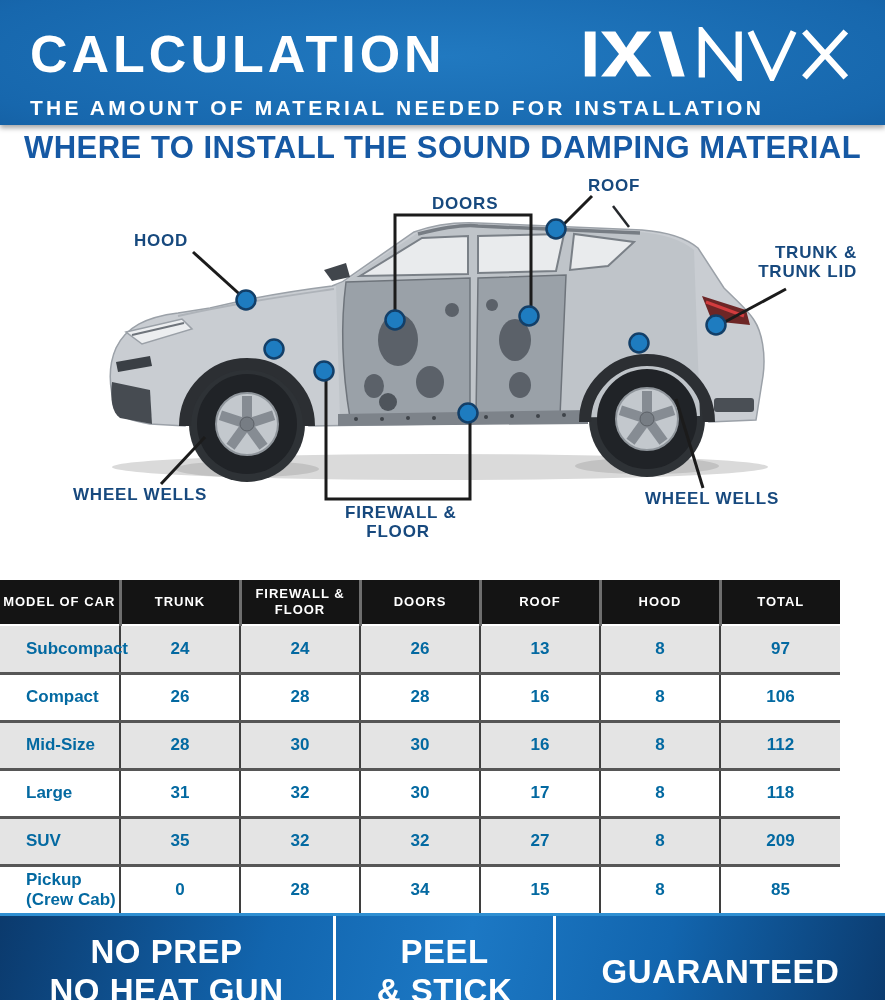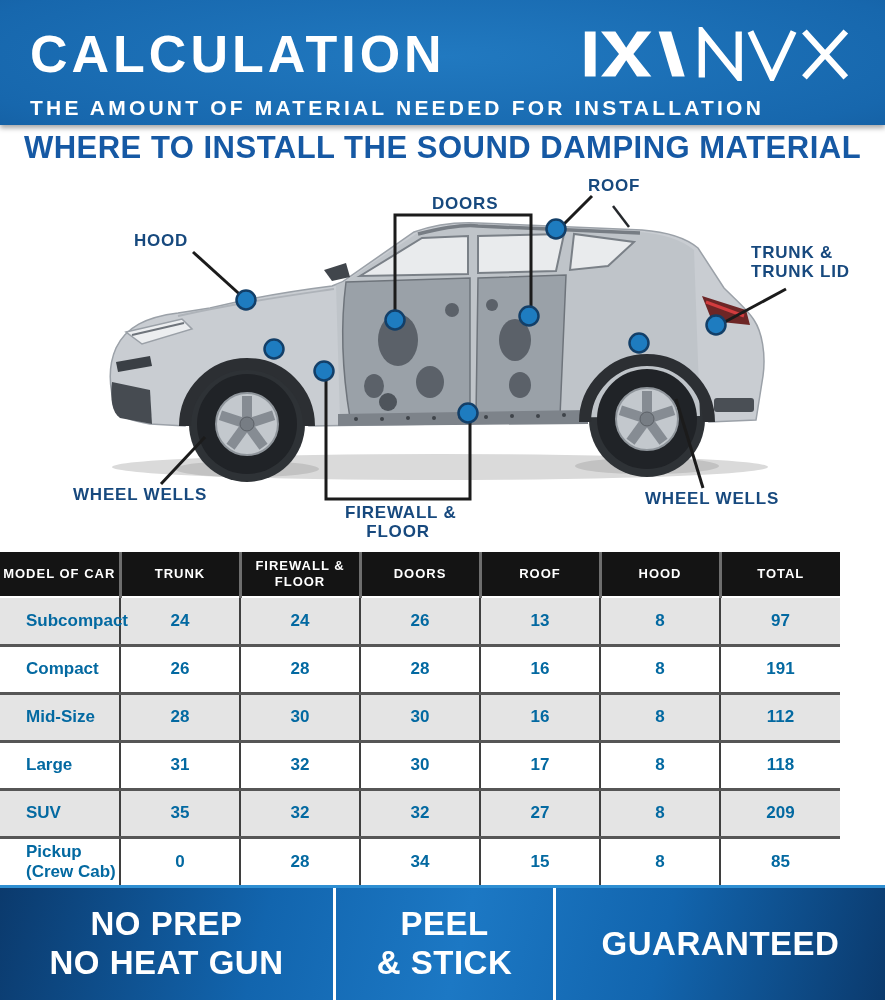--- a/index.html
+++ b/index.html
@@ -29,27 +29,27 @@
   .figure{ position:relative; width:885px; height:382px; }
   .car-svg{ position:absolute; left:0; top:0; width:885px; height:382px; }
   .callout{
     position:absolute; color:#17497e; font-size:17px; font-weight:bold;
     letter-spacing:.8px; line-height:1.12; white-space:nowrap;
   }
   .callout span{ display:block; }
   .lbl-hood    { left:134px; top:61px;  }
   .lbl-doors   { left:432px; top:24px;  }
   .lbl-roof    { left:588px; top:6px;   }
-  .lbl-trunk   { left:751px; top:73px;  width:106px; text-align:left; }
+  .lbl-trunk   { left:751px; top:73px;  width:106px; text-align:right; }
   .lbl-wwl     { left:73px;  top:315px; }
   .lbl-wwr     { left:645px; top:319px; }
   .lbl-firewall{ left:345px; top:333px; width:106px; text-align:center; }
 
   
-  table{ width:840px; border-collapse:collapse; table-layout:fixed; }
+  table{ width:840px; border-collapse:collapse; table-layout:fixed;margin-top:28px; }
   thead th{
     background:#141414; color:#fff; height:45px;
     font-size:13px; font-weight:bold; letter-spacing:1px; text-align:center;
     border-bottom:2px solid #ffffff; line-height:1.25;
   }
   thead th + th{ border-left:3px solid #6e6e6e; }
   tbody td{
     height:48px; font-size:17px; font-weight:bold; color:#0369a1; text-align:center;
     border-top:3px solid #565656;
   }
@@ -253,21 +253,21 @@
           <td>8</td>
           <td>97</td>
         </tr>
         <tr>
           <td class="model-cell">Compact</td>
           <td>26</td>
           <td>28</td>
           <td>28</td>
           <td>16</td>
           <td>8</td>
-          <td>191</td>
+          <td>106</td>
         </tr>
         <tr>
           <td class="model-cell">Mid-Size</td>
           <td>28</td>
           <td>30</td>
           <td>30</td>
           <td>16</td>
           <td>8</td>
           <td>112</td>
         </tr>

